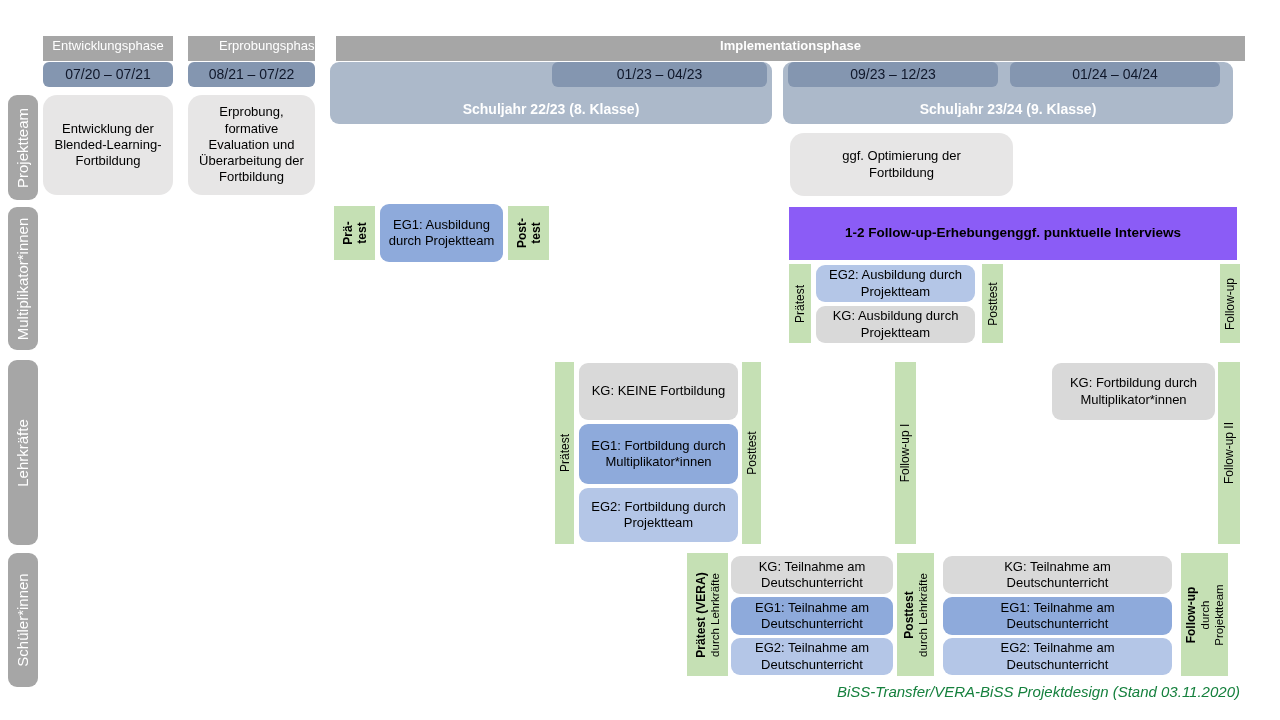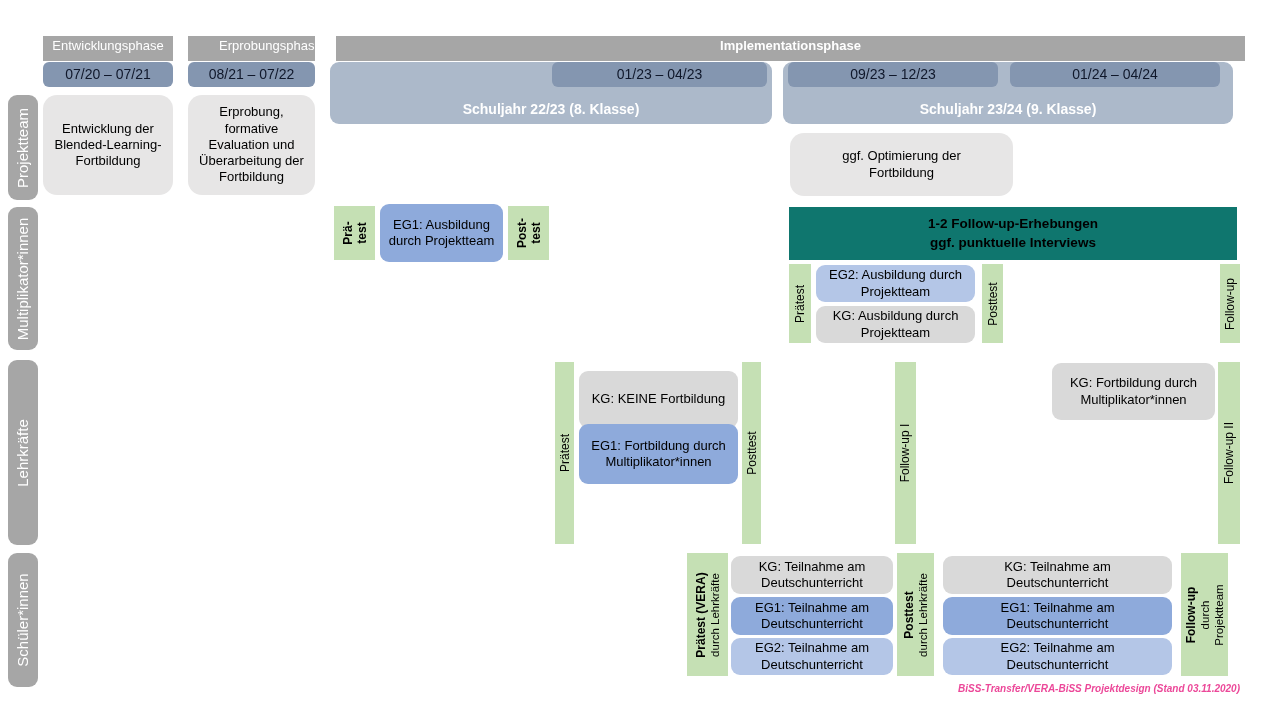--- a/index.html
+++ b/index.html
@@ -14,31 +14,31 @@
 
   .box   { border-radius:9px; display:flex; align-items:center; justify-content:center; text-align:center;
            font-size:13px; color:#000; line-height:1.25; padding:2px 10px; }
   .bigbox{ border-radius:14px; }
   .graylight { background:#e7e6e6; }
   .kg    { background:#d9d9d9; }
   .eg1   { background:#8eaadb; }
   .eg2   { background:#b4c6e7; }
 
   .greenbar { background:#c5e0b4; display:flex; align-items:center; justify-content:center; overflow:visible; }
-  .greenbanner { background:#0f766e; display:flex; flex-direction:column; align-items:center; justify-content:center;
+  .greenbanner { background:#8b5cf6; display:flex; flex-direction:row; align-items:center; justify-content:center;
                  font-weight:bold; font-size:13.5px; color:#000; line-height:1.4; text-align:center; }
 
   .vrot { transform:rotate(-90deg); white-space:nowrap; text-align:center; font-size:12px; line-height:14px; color:#000; }
   .vrot .main { font-weight:bold; }
   .vrot .sub  { font-weight:normal; font-size:11.5px; }
 
   .rowlabel { background:#a6a6a6; border-radius:9px; display:flex; align-items:center; justify-content:center; }
   .rowlabel .vrot { font-size:15px; line-height:16px; color:#fff; font-weight:normal; }
 
-  .footer { font-style:italic; font-size:10px; color:#ec4899; white-space:nowrap;font-weight:bold; }
+  .footer { font-style:italic; font-size:15px; color:#15803d; white-space:nowrap; }
 </style>
 </head>
 <body>
 
 <div class="canvas">
 
   <div class="abs phase" style="left:43px;top:36px;width:130px;">Entwicklungsphase</div>
   <div class="abs phase" style="left:188px;top:36px;width:127px;padding-left:31px;">Erprobungsphase</div>
   <div class="abs phase" style="left:336px;top:36px;width:909px;font-weight:bold;">Implementationsphase</div>
 
@@ -94,22 +94,23 @@
   <div class="abs greenbar" style="left:982px;top:264px;width:21px;height:79px;">
     <div class="vrot main">Posttest</div>
   </div>
   <div class="abs greenbar" style="left:1220px;top:264px;width:20px;height:79px;">
     <div class="vrot main">Follow-up</div>
   </div>
 
   <div class="abs greenbar" style="left:555px;top:362px;width:19px;height:182px;">
     <div class="vrot main">Prätest</div>
   </div>
-  <div class="abs box kg" style="left:579px;top:363px;width:159px;height:57px;margin-top:8px;">KG: KEINE Fortbildung</div>
+  <div class="abs box kg" style="left:579px;top:363px;width:159px;height:57px;">KG: KEINE Fortbildung</div>
   <div class="abs box eg1" style="left:579px;top:424px;width:159px;height:60px;">EG1: Fortbildung durch Multiplikator*innen</div>
+  <div class="abs box eg2" style="left:579px;top:488px;width:159px;height:54px;">EG2: Fortbildung durch Projektteam</div>
   <div class="abs greenbar" style="left:742px;top:362px;width:19px;height:182px;">
     <div class="vrot main">Posttest</div>
   </div>
   <div class="abs greenbar" style="left:895px;top:362px;width:21px;height:182px;">
     <div class="vrot main">Follow-up I</div>
   </div>
   <div class="abs box kg" style="left:1052px;top:363px;width:163px;height:57px;">KG: Fortbildung durch Multiplikator*innen</div>
   <div class="abs greenbar" style="left:1218px;top:362px;width:22px;height:182px;">
     <div class="vrot main">Follow-up II</div>
   </div>

